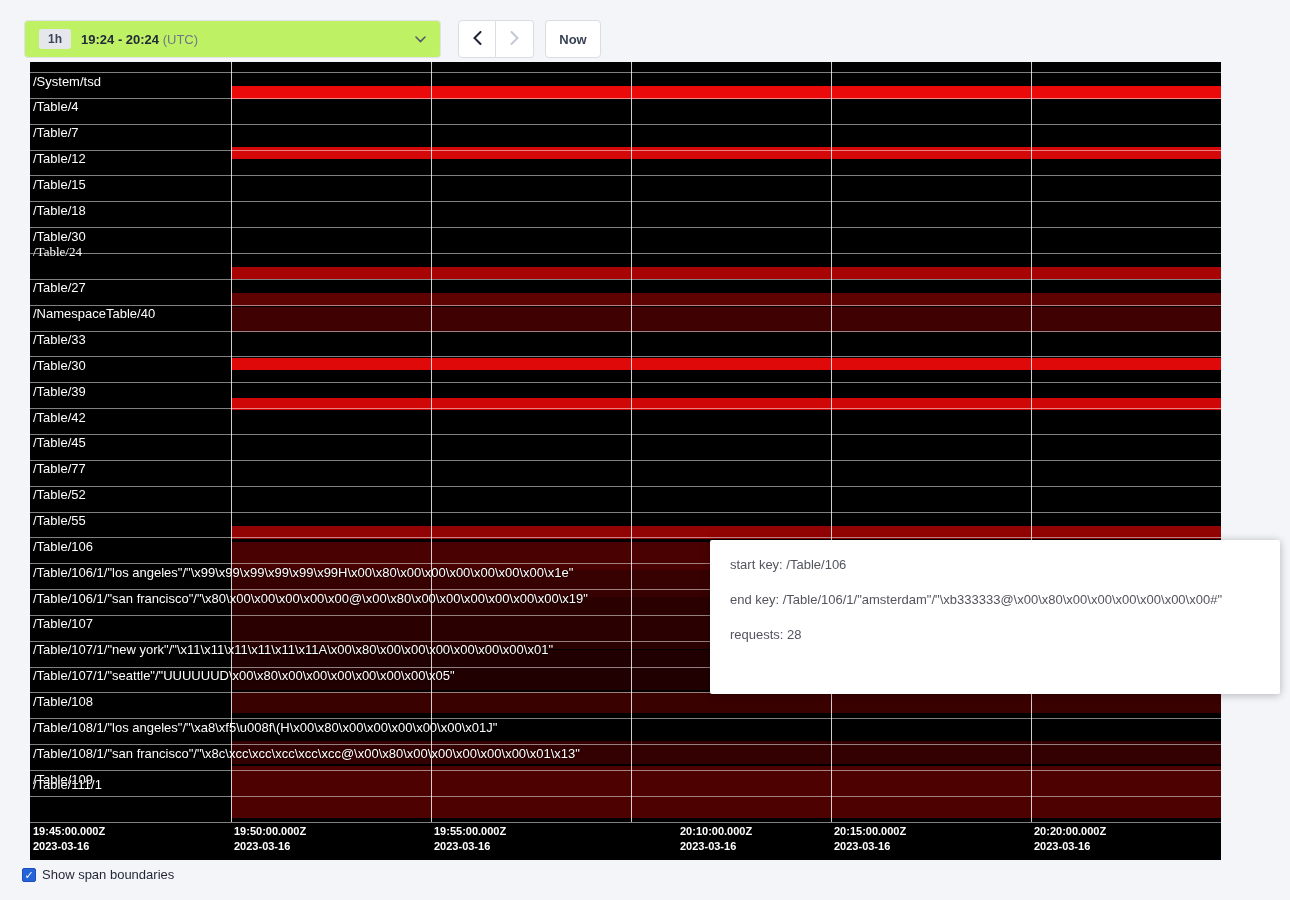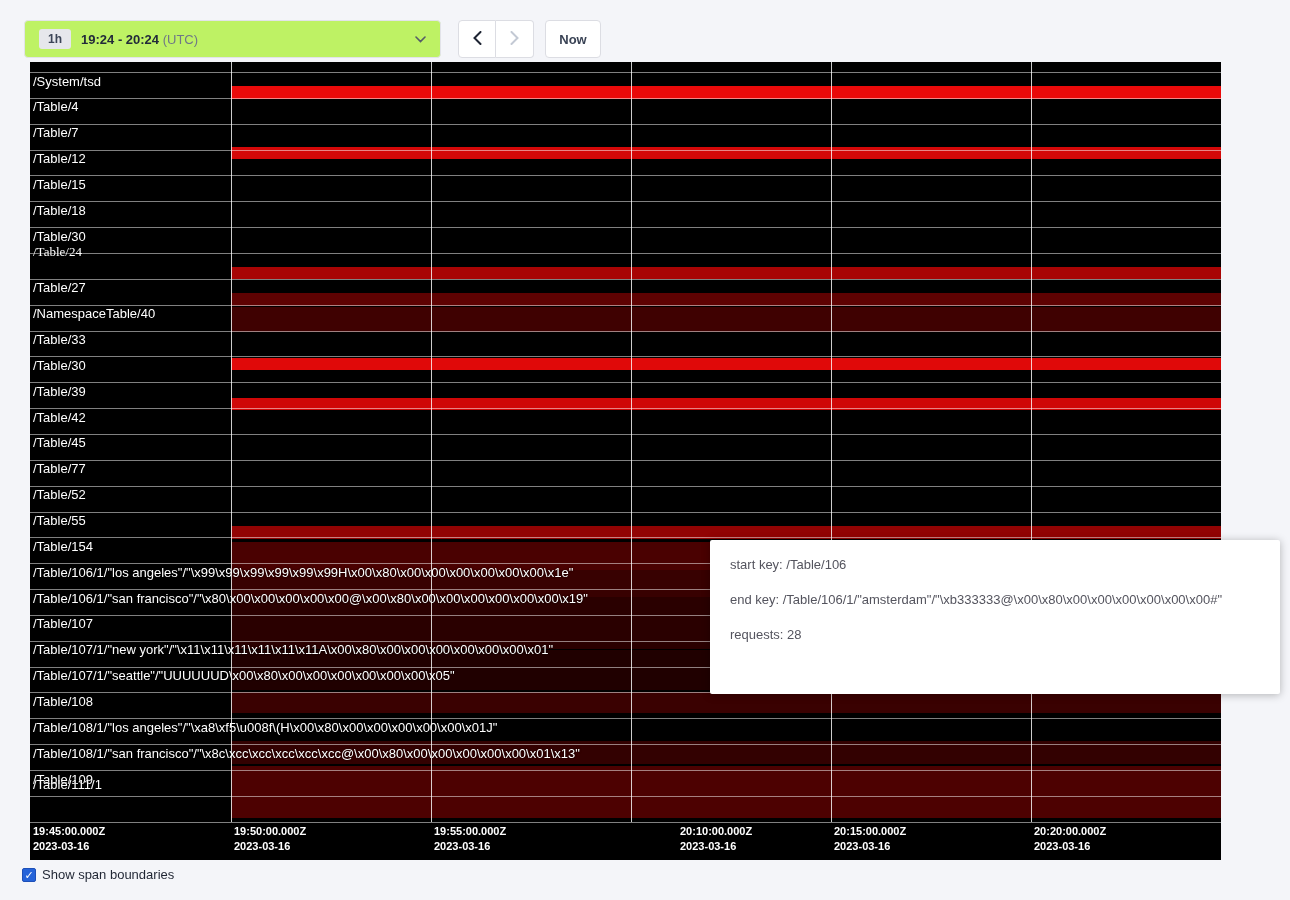--- a/index.html
+++ b/index.html
@@ -171,21 +171,21 @@
     <div class="row-label" style="top: 348.6px;">/Table/42</div>
     <div class="hline" style="top: 371.9px;"></div>
     <div class="row-label" style="top: 374.4px;">/Table/45</div>
     <div class="hline" style="top: 397.8px;"></div>
     <div class="row-label" style="top: 400.3px;">/Table/77</div>
     <div class="hline" style="top: 423.6px;"></div>
     <div class="row-label" style="top: 426.1px;">/Table/52</div>
     <div class="hline" style="top: 449.5px;"></div>
     <div class="row-label" style="top: 452px;">/Table/55</div>
     <div class="hline" style="top: 475.3px;"></div>
-    <div class="row-label" style="top: 477.8px;">/Table/154</div>
+    <div class="row-label" style="top: 477.8px;">/Table/106</div>
     <div class="hline" style="top: 501.2px;"></div>
     <div class="row-label" style="top: 503.7px;">/Table/106/1/"los angeles"/"\x99\x99\x99\x99\x99\x99H\x00\x80\x00\x00\x00\x00\x00\x00\x1e"</div>
     <div class="hline" style="top: 527px;"></div>
     <div class="row-label" style="top: 529.5px;">/Table/106/1/"san francisco"/"\x80\x00\x00\x00\x00\x00@\x00\x80\x00\x00\x00\x00\x00\x00\x19"</div>
     <div class="hline" style="top: 552.9px;"></div>
     <div class="row-label" style="top: 555.4px;">/Table/107</div>
     <div class="hline" style="top: 578.7px;"></div>
     <div class="row-label" style="top: 581.2px;">/Table/107/1/"new york"/"\x11\x11\x11\x11\x11\x11A\x00\x80\x00\x00\x00\x00\x00\x00\x01"</div>
     <div class="hline" style="top: 604.6px;"></div>
     <div class="row-label" style="top: 607.1px;">/Table/107/1/"seattle"/"UUUUUUD\x00\x80\x00\x00\x00\x00\x00\x00\x05"</div>

